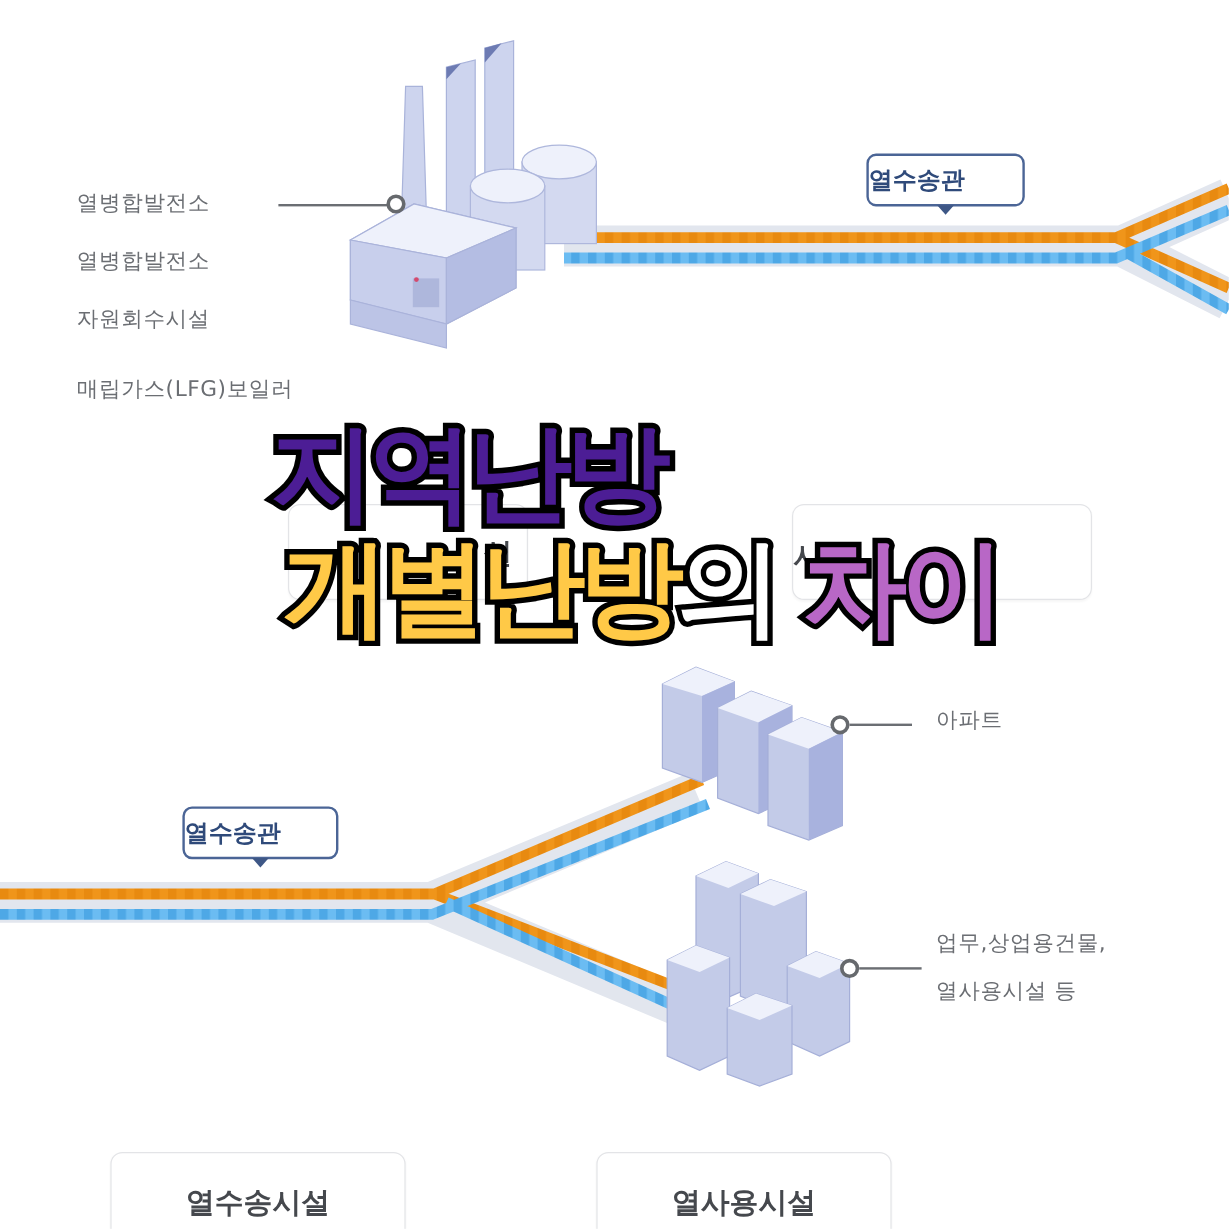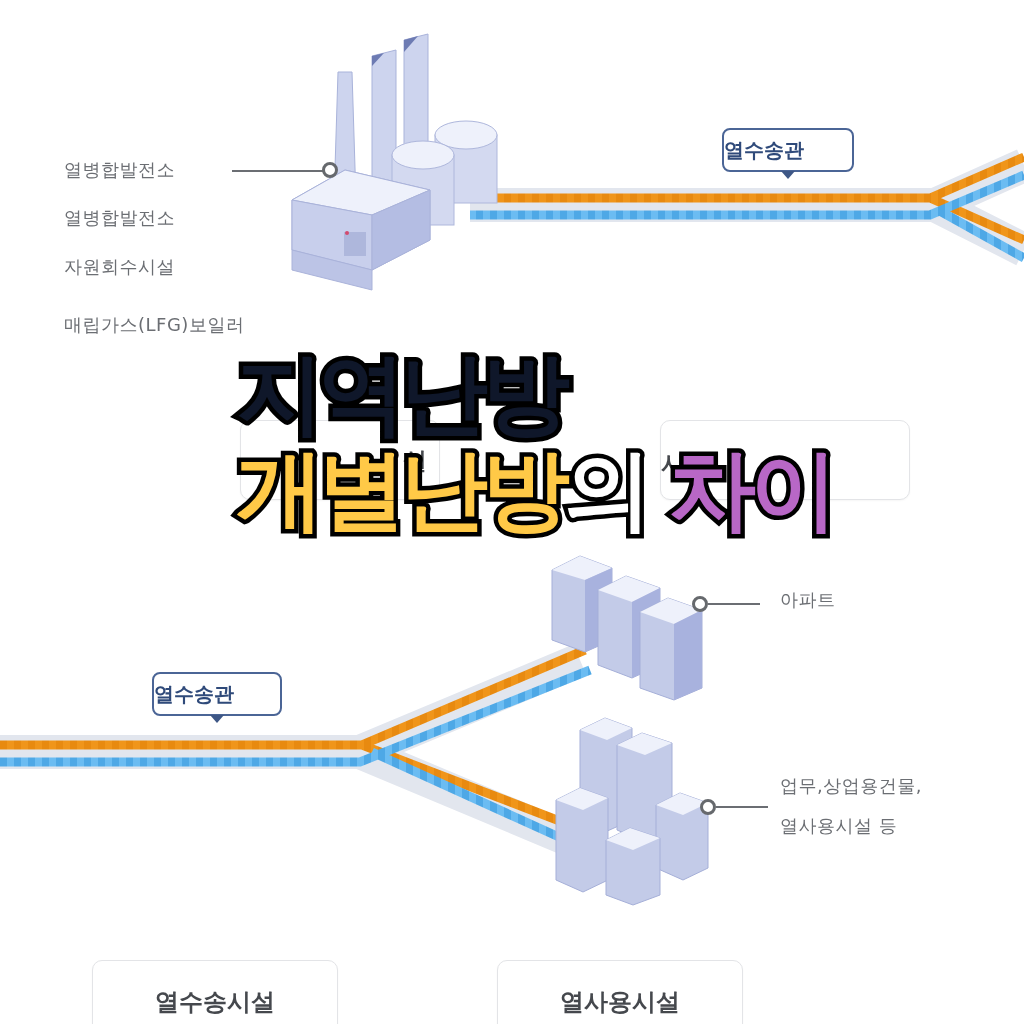--- a/index.html
+++ b/index.html
@@ -125,16 +125,16 @@
 <div class="abs label" style="left:780px;top:588px">아파트</div>
 
 <div class="abs node" style="left:700px;top:799px"></div>
 <div class="abs leader" style="left:716px;top:806px;width:52px"></div>
 <div class="abs label" style="left:780px;top:774px">업무,상업용건물,</div>
 <div class="abs label" style="left:780px;top:814px">열사용시설 등</div>
 
 <div class="abs box" style="left:92px;top:960px;width:244px;height:90px;line-height:82px">열수송시설</div>
 <div class="abs box" style="left:497px;top:960px;width:244px;height:90px;line-height:82px">열사용시설</div>
 
-<div class="abs title" style="left:236px;top:350px;color:#0f172a">지역난방</div>
+<div class="abs title" style="left:225px;top:350px;color:#4c1d95">지역난방</div>
 <div class="abs title" style="left:236px;top:446px">
   <span style="color:#ffc947">개별난방</span><span style="color:#ffffff">의</span><span style="display:inline-block;width:22px"></span><span style="color:#b867c6">차이</span>
 </div>
 
 </body></html>

